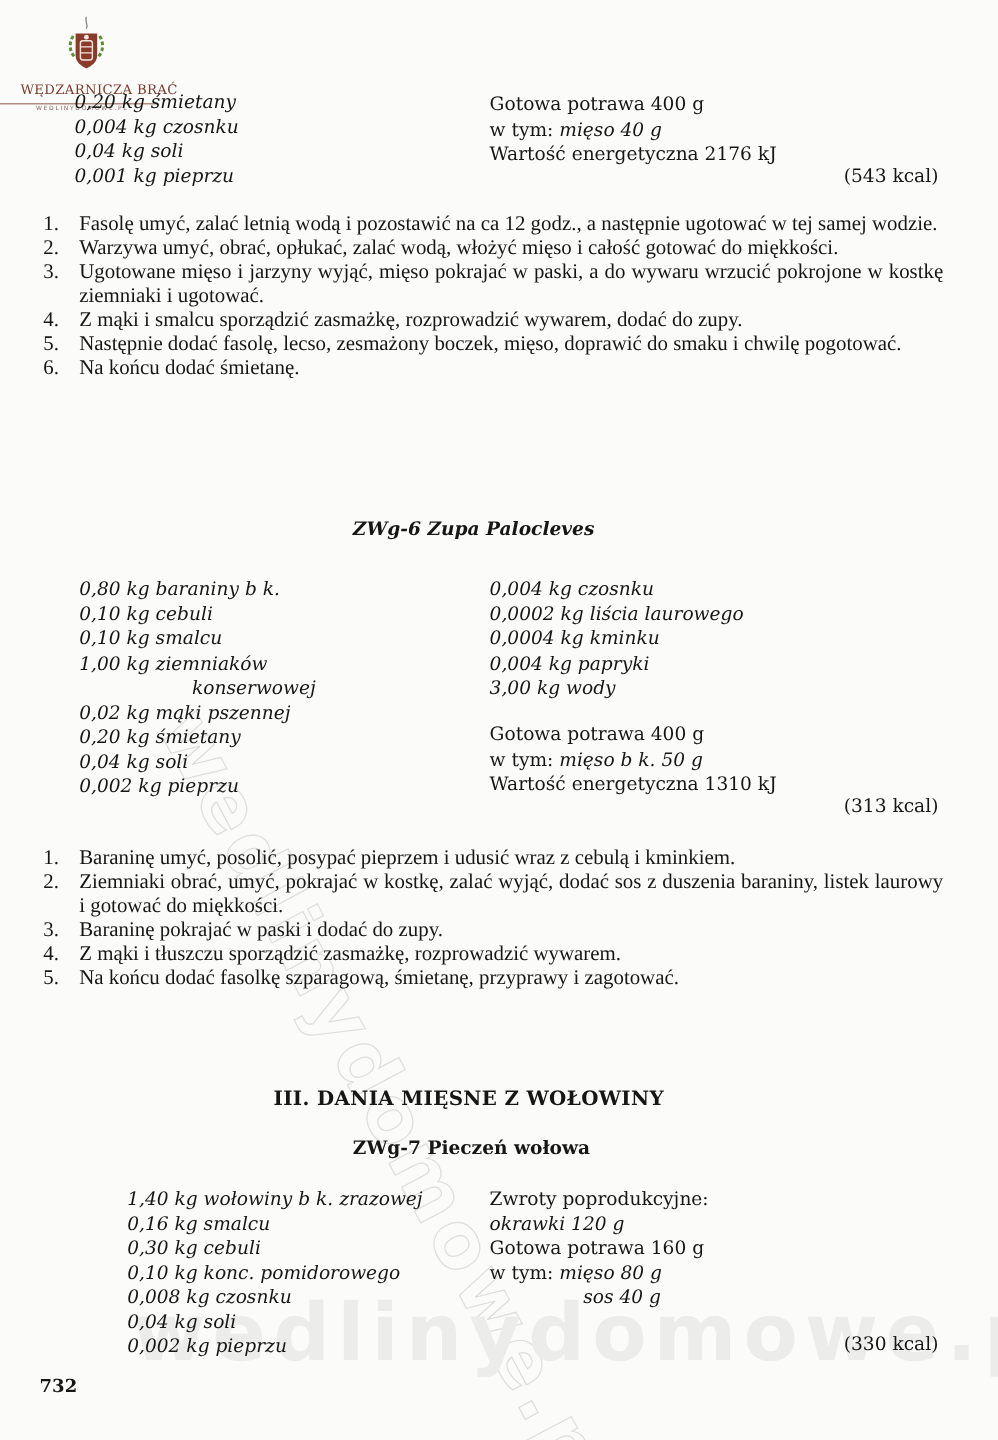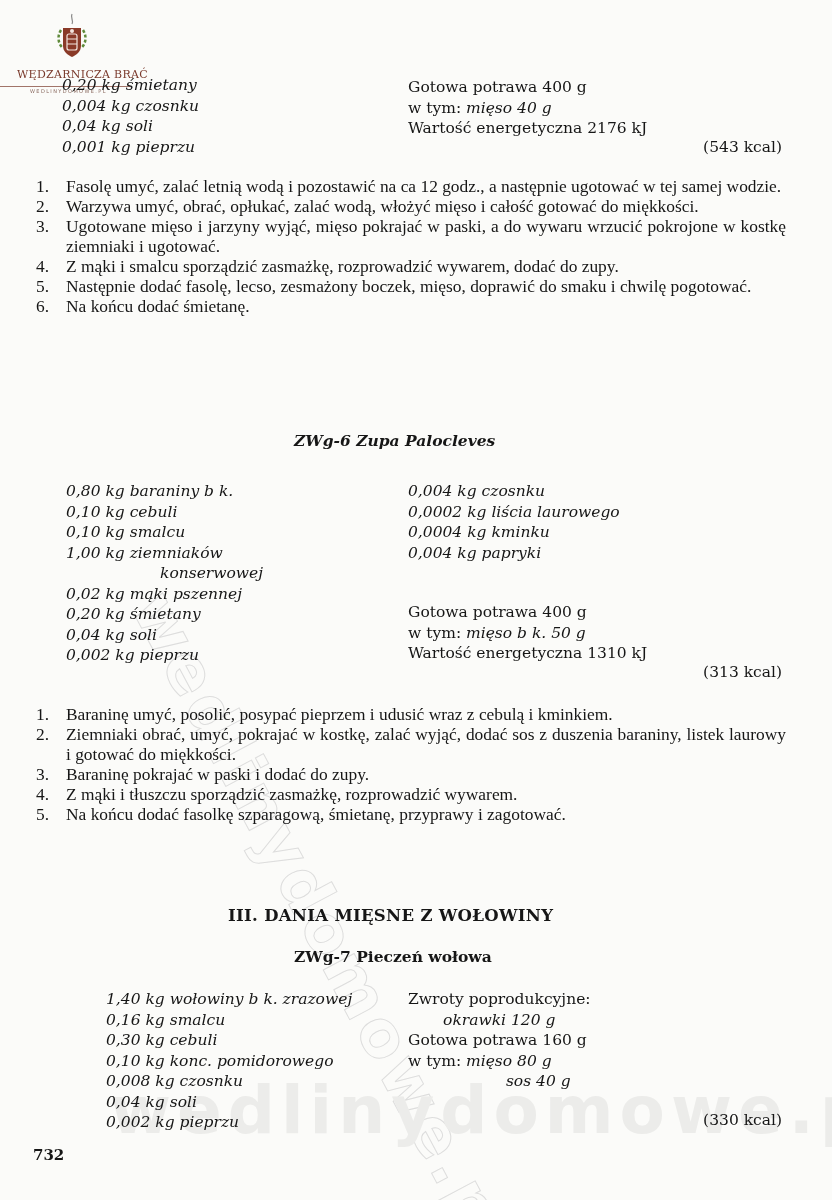--- a/index.html
+++ b/index.html
@@ -36,21 +36,21 @@
     .logo-rule { position: absolute; left: 0; top: 86px; width: 130px; height: 1px; background: #7a3a2c; opacity: 0.7; }
     .logo-url {
       position: absolute; left: 30px; top: 88px;
       font-family: "DejaVu Sans", sans-serif; font-size: 5px; color: #8a6a60; letter-spacing: 1.4px;
       white-space: nowrap;
     }
 
     .abs { position: absolute; white-space: nowrap; }
     .ing { font-style: italic; font-size: 15.5px; line-height: 20.5px; }
     .info { font-size: 15.5px; line-height: 20.5px; }
-    .info .it { font-style: italic; text-align: center; }
+    .info .it { font-style: italic; }
     .kcal { font-size: 15.5px; }
 
     .steps { position: absolute; left: 36px; width: 750px; font-family: "Liberation Serif", serif; font-size: 17.4px; line-height: 20px; }
     .step { display: flex; }
     .step .num { width: 30px; flex: none; }
     .step .txt { flex: 1; text-align: justify; text-align-last: left; }
 
     .heading { position: absolute; font-weight: bold; font-size: 15.5px; white-space: nowrap; }
     .page-num { position: absolute; left: 33px; top: 1146px; font-weight: bold; font-size: 15px; }
   </style>
@@ -130,20 +130,21 @@
     <div>0,20 kg śmietany</div>
     <div>0,04 kg soli</div>
     <div>0,002 kg pieprzu</div>
   </div>
 
   <div class="abs ing" style="left:408px; top:481px;">
     <div>0,004 kg czosnku</div>
     <div>0,0002 kg liścia laurowego</div>
     <div>0,0004 kg kminku</div>
     <div>0,004 kg papryki</div>
+    <div>3,00 kg wody</div>
   </div>
 
   <div class="abs info" style="left:408px; top:602px;">
     <div>Gotowa potrawa 400 g</div>
     <div><span>w tym:</span> <span class="it">mięso b k. 50 g</span></div>
     <div>Wartość energetyczna 1310 kJ</div>
   </div>
   <div class="abs kcal" style="right:50px; top:663px;">(313 kcal)</div>
 
   <div class="steps" style="top:704px;">

